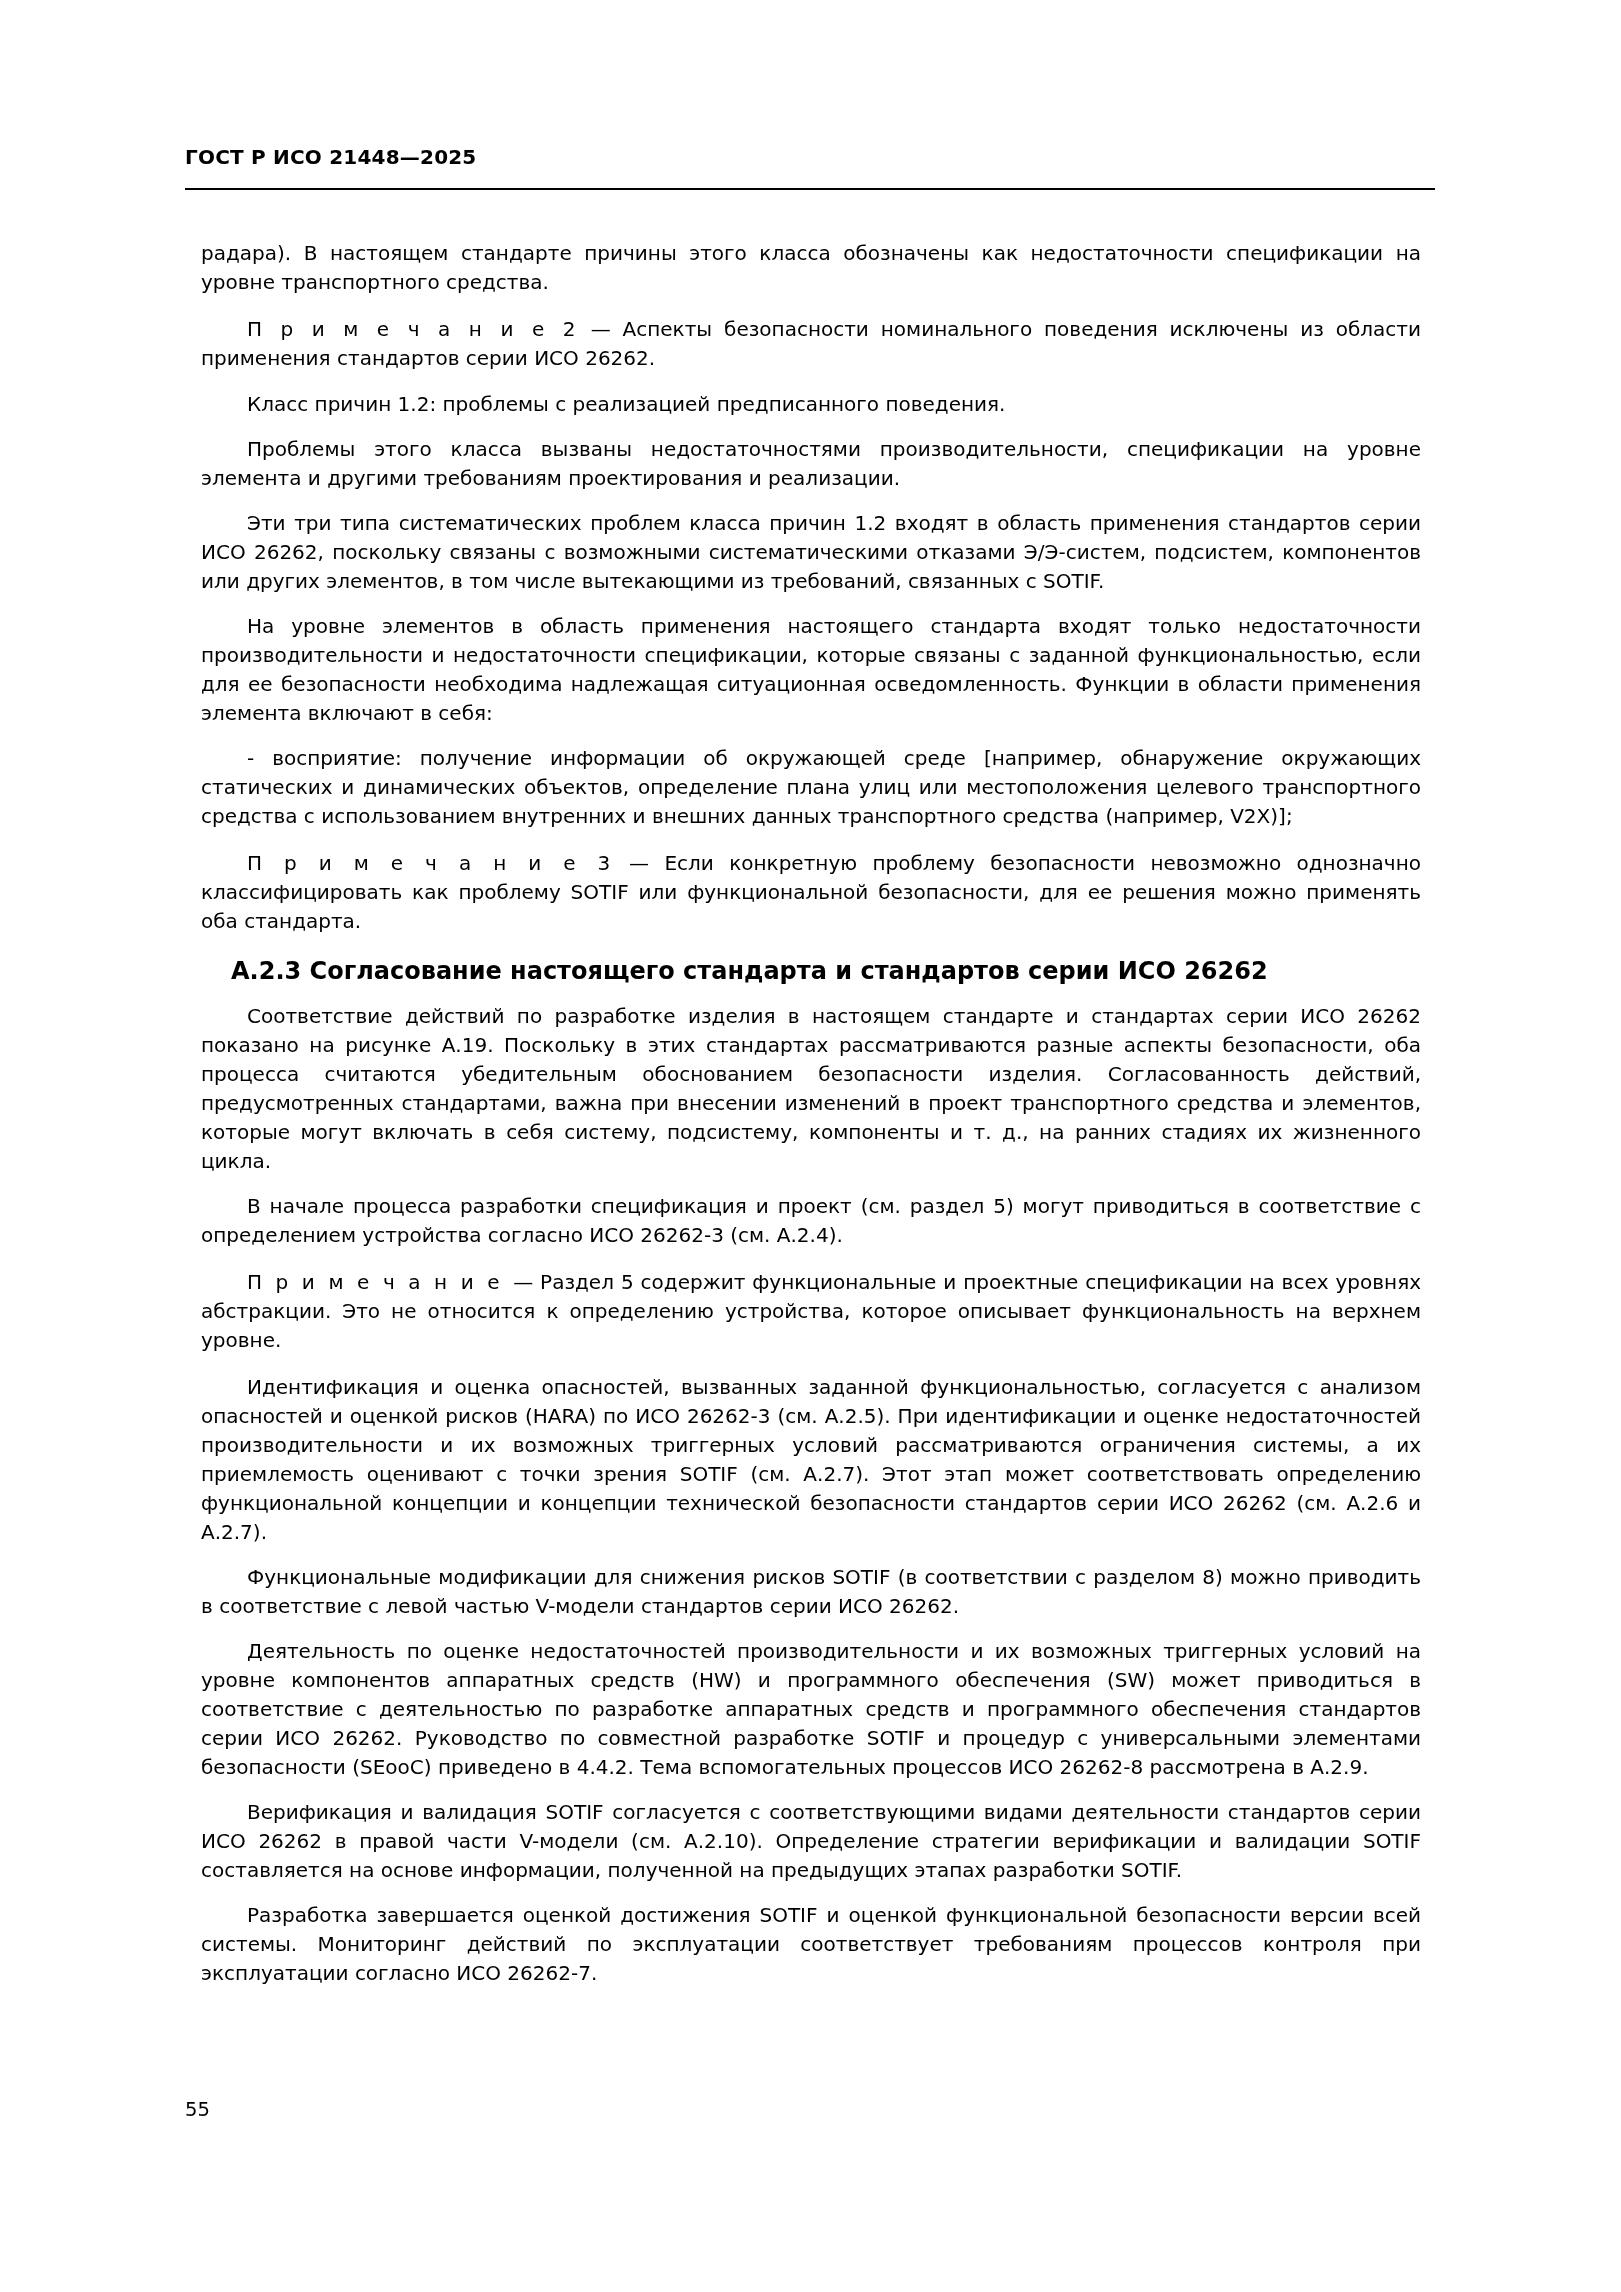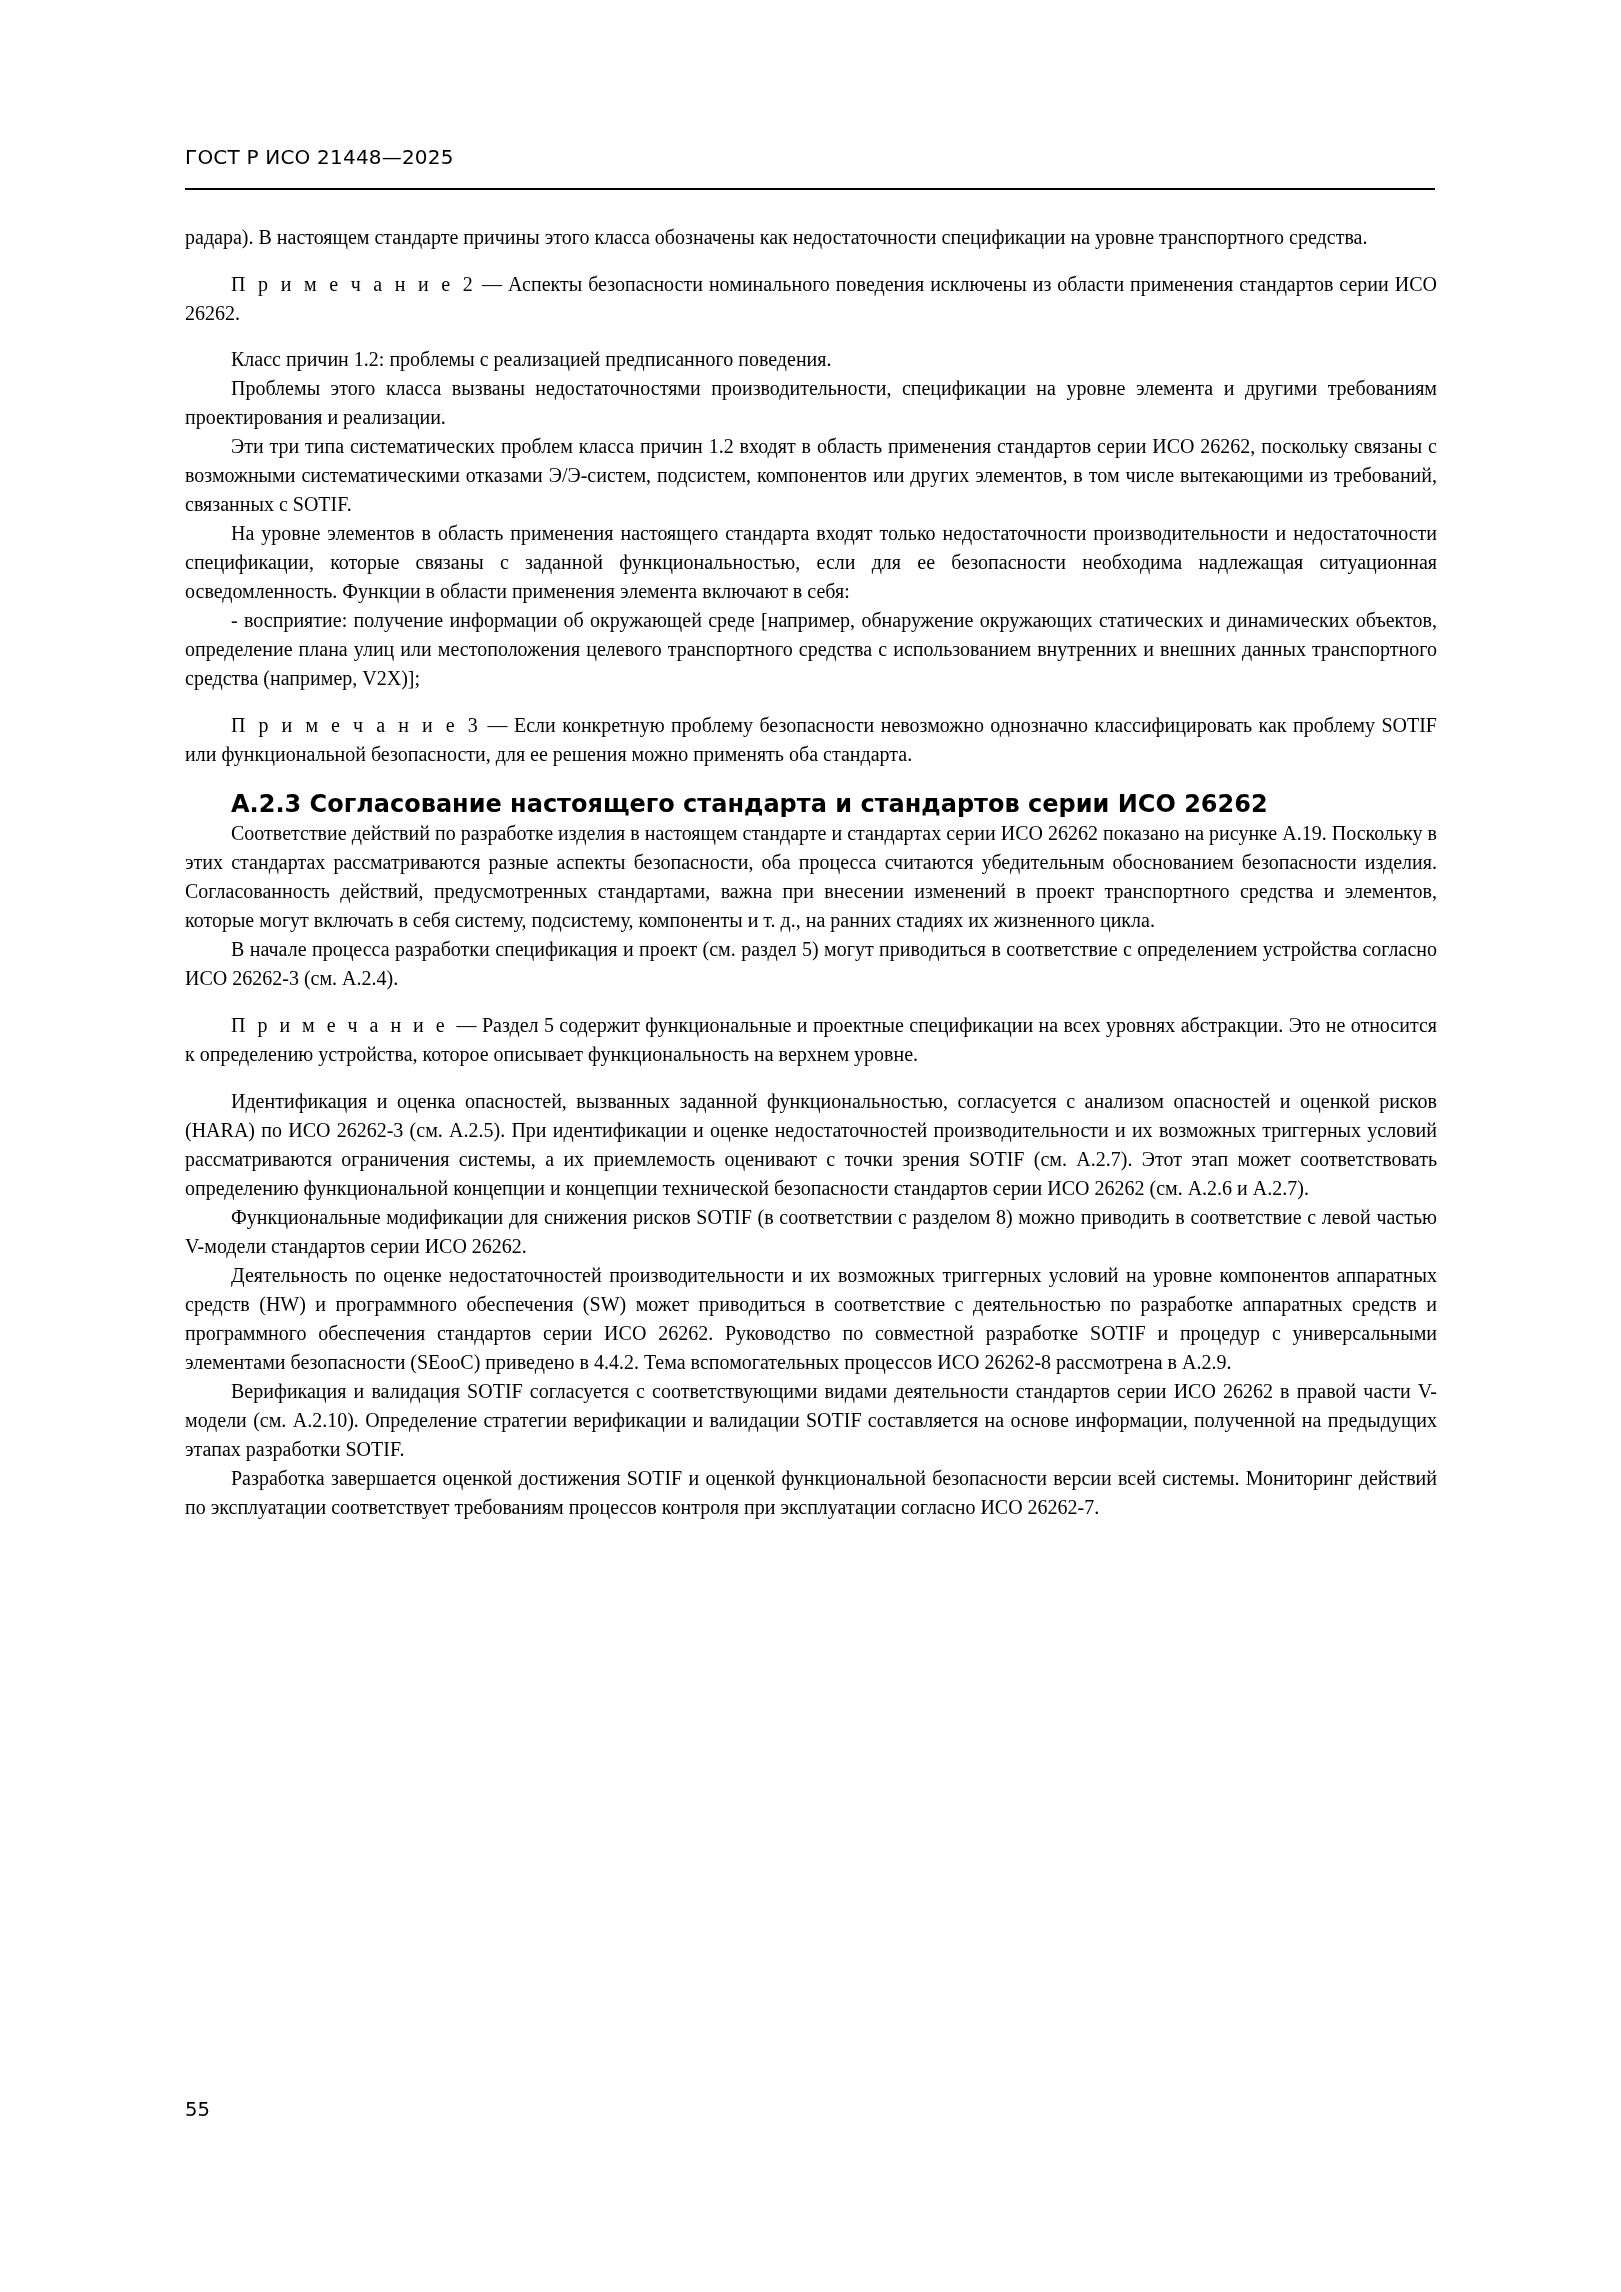--- a/index.html
+++ b/index.html
@@ -25,36 +25,35 @@
     top: 188px;
     width: 1250px;
     height: 2px;
     background: #000000;
   }
   .running-head {
     position: absolute;
     left: 185px;
     top: 145px;
     font-size: 20px;
-    font-weight: normal;
+    font-weight: bold;
     letter-spacing: 0.2px;
   }
   .body-text {
     position: absolute;
     left: 185px;
     top: 223px;
     width: 1252px;
     font-size: 20px;
     line-height: 29px;
     text-align: justify;
     text-justify: inter-word;
   }
   p {
-    margin: 0;
-    font-family: Liberation Serif, serif;
+    margin: 16px;
   }
   p.indent {
     text-indent: 46px;
   }
   p.gap {
     margin-top: 17.6px;
   }
   .note-label {
     letter-spacing: 3.3px;
   }

